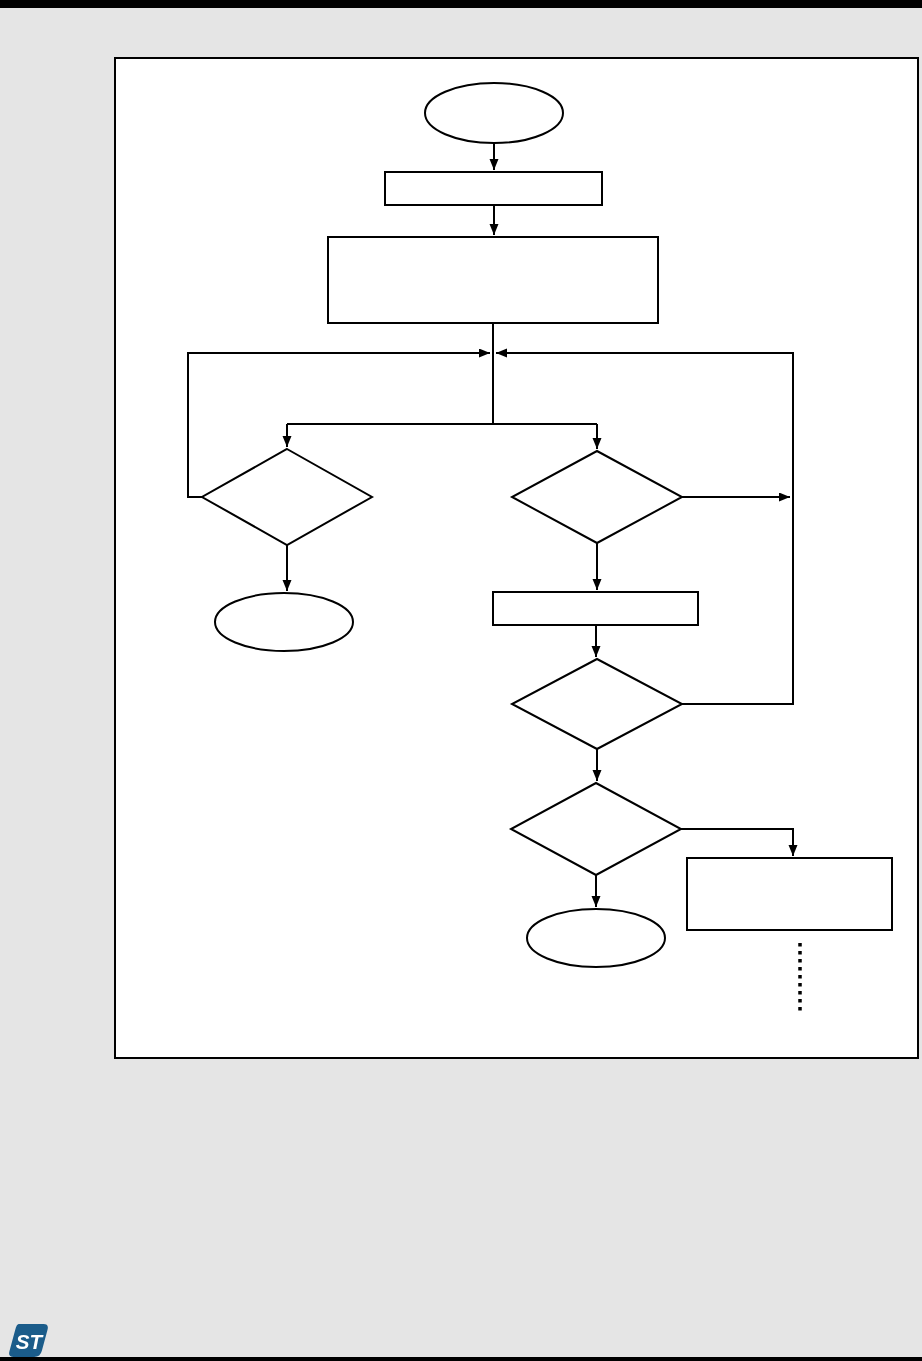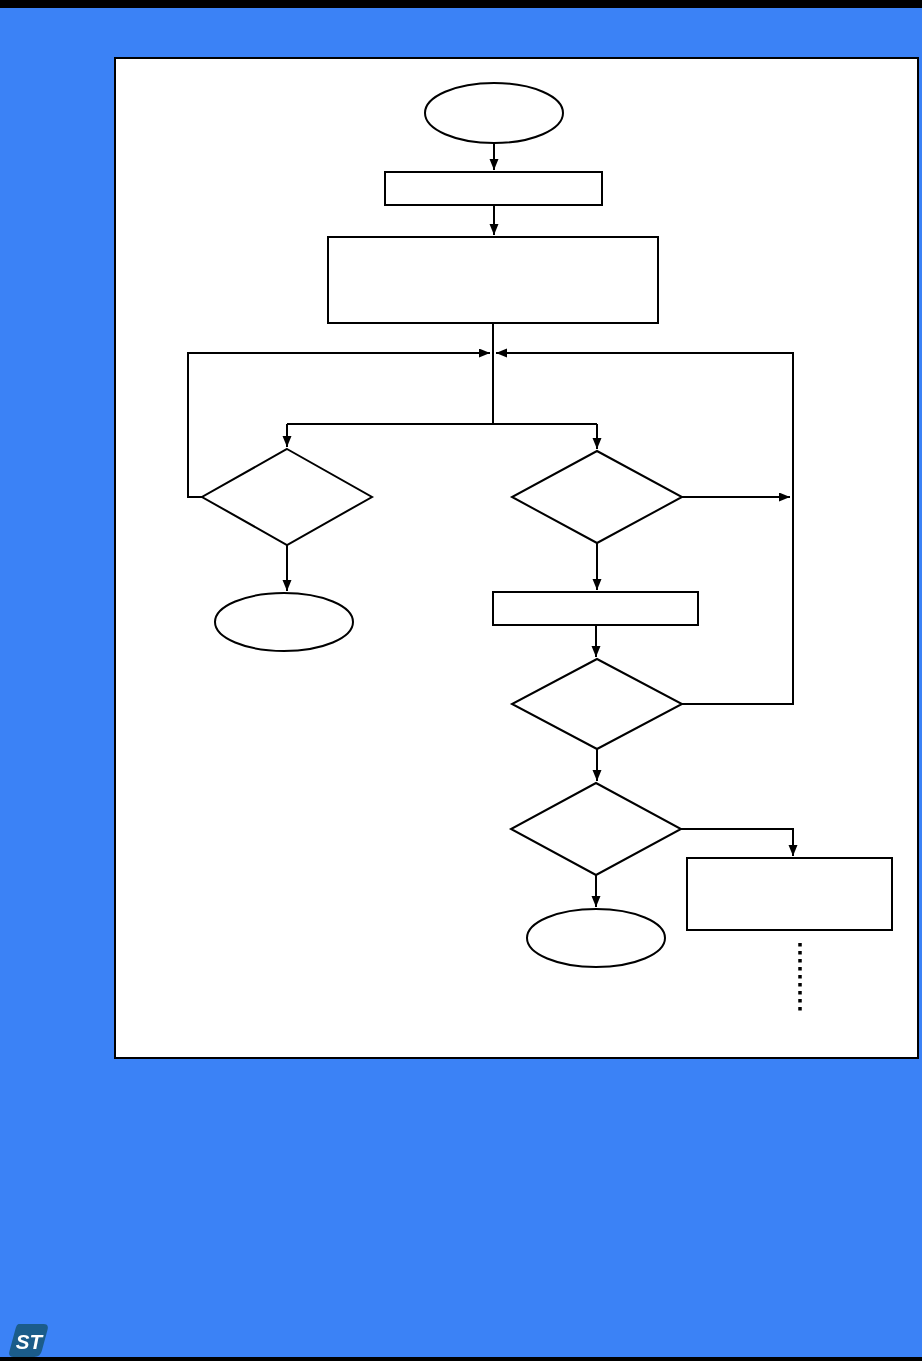--- a/index.html
+++ b/index.html
@@ -4,21 +4,21 @@
 <style>
   html, body { margin: 0; padding: 0; }
   body {
     width: 922px; height: 1361px;
     background: #ffffff;
     font-family: "Liberation Sans", sans-serif;
   }
   .page {
     position: relative;
     width: 922px; height: 1361px;
-    background: #3b82f6;
+    background: #e5e5e5;
     overflow: hidden;
   }
   .top-rule {
     position: absolute; top: 0; left: 0;
     width: 922px; height: 8px;
     background: #000000;
   }
   .flowchart-frame {
     position: absolute;
     left: 114px; top: 57px;

